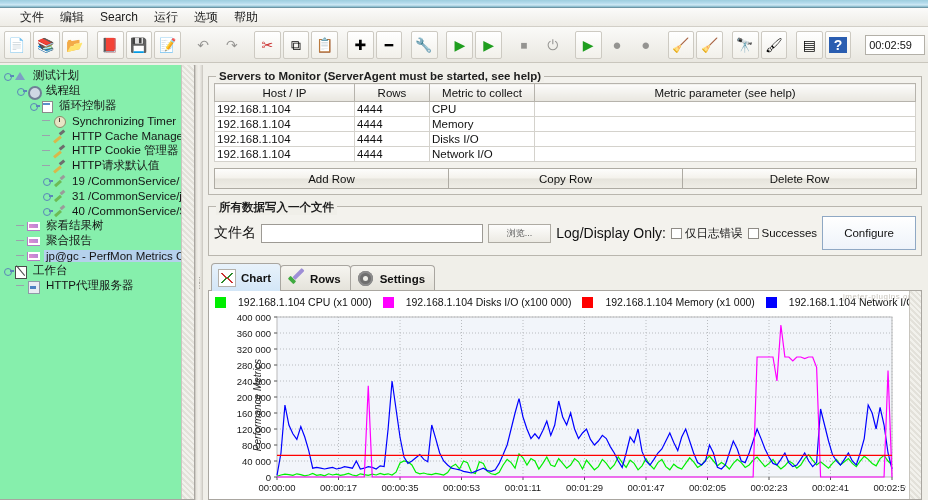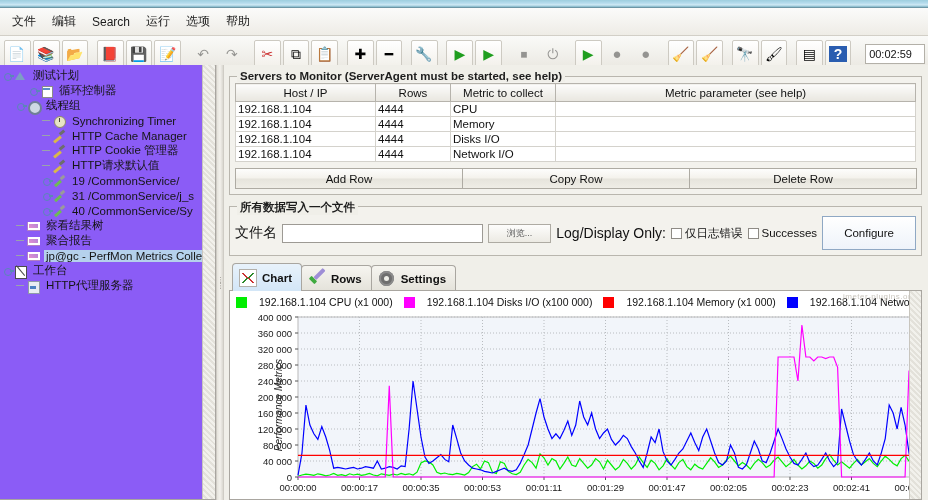--- a/index.html
+++ b/index.html
@@ -18,26 +18,26 @@
 
   
   .titlestrip {
     height: 8px;
     background: linear-gradient(to bottom, #9ecede 0%, #b6dced 45%, #cfe9f4 70%, #7fb4c6 100%);
     border-bottom: 1px solid #6d96a5;
   }
 
   
   .menubar {
-    height: 28px;
+    height: 19px;
     background: linear-gradient(to bottom, #fbfbfa, #eeece6);
     border-bottom: 1px solid #d2cfc7;
     display: flex;
     align-items: center;
-    padding-left: 4px;
+    padding-left: 12px;
   }
   .menuitem {
     font-size: 12px;
     color: #1b1b1b;
     padding: 2px 8px;
     cursor: default;
     white-space: nowrap;
   }
 
   
@@ -79,22 +79,22 @@
     font-family: "Liberation Sans", sans-serif;
   }
 
   
   .bodysplit {
     position: absolute;
     top: 65px; left: 0; right: 0; bottom: 0;
     display: flex;
   }
   .treepane {
-    width: 216px;
-    background: #8b5cf6;
+    width: 195px;
+    background: #86efac;
     border: 1px solid #a8a5a0;
     border-top: none; border-left: none;
     overflow: hidden;
     position: relative;
     text-align: center;
   }
   .splitter {
     width: 8px;
     background: linear-gradient(to right,#e5e3dc,#f3f1ec,#d9d7d0);
     border-left: 1px solid #cfccc5;
@@ -449,30 +449,30 @@
 
     <div class="treepane">
       <div class="tree" id="tree">
           <div class="tnode">
             <span class="ind" style="width: 0px;"></span>
             <span class="knob has"></span>
             <span class="ticon ic-plan"></span>
             <span class="tlabel">测试计划</span>
           </div>
           <div class="tnode">
+            <span class="ind" style="width: 13px;"></span>
+            <span class="knob has"></span>
+            <span class="ticon ic-thread"></span>
+            <span class="tlabel">线程组</span>
+          </div>
+          <div class="tnode">
             <span class="ind" style="width: 26px;"></span>
             <span class="knob has"></span>
             <span class="ticon ic-ctrl"></span>
             <span class="tlabel">循环控制器</span>
-          </div>
-          <div class="tnode">
-            <span class="ind" style="width: 13px;"></span>
-            <span class="knob has"></span>
-            <span class="ticon ic-thread"></span>
-            <span class="tlabel">线程组</span>
           </div>
           <div class="tnode">
             <span class="ind" style="width: 39px;"></span>
             <span class="dash"></span>
             <span class="ticon ic-timer"></span>
             <span class="tlabel">Synchronizing Timer</span>
           </div>
           <div class="tnode">
             <span class="ind" style="width: 39px;"></span>
             <span class="dash"></span>

